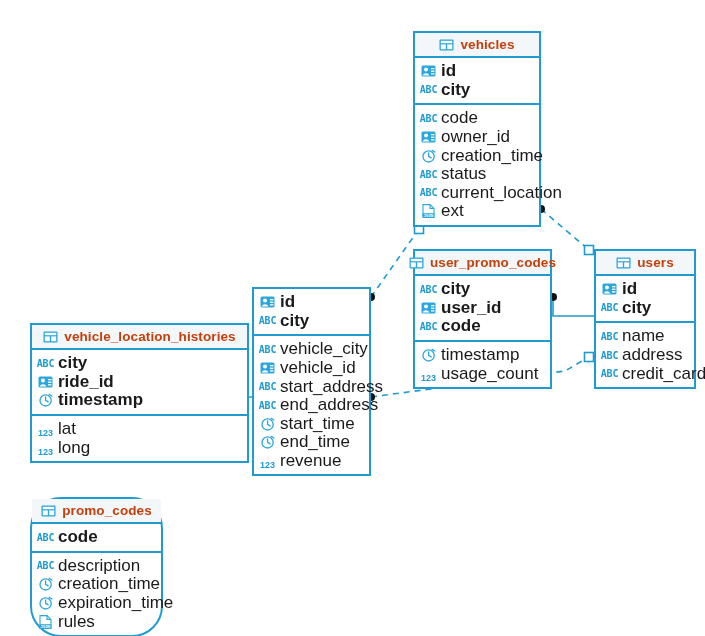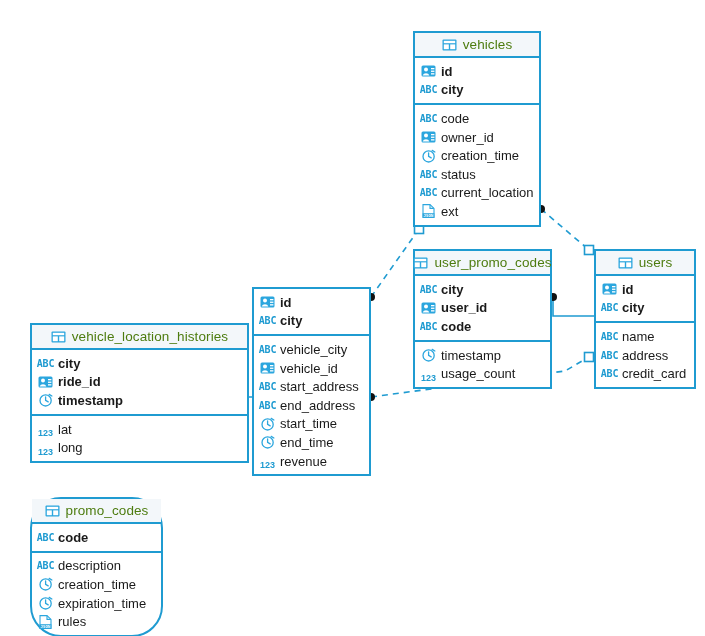--- a/index.html
+++ b/index.html
@@ -36,40 +36,41 @@
     background: #f3f7fa;
     border-bottom: 2px solid #1f9bd1;
     display: flex;
     align-items: center;
     justify-content: center;
     gap: 6px;
     padding: 0 6px;
   }
   .table-title {
     font-size: 13.5px;
-    color: #4d7c0f;
+    color: #c2410c;
     white-space: nowrap;
     letter-spacing: 0.1px;
+    font-weight: bold;
   }
   .col-group {
     padding: 4px 0 4px 0;
   }
   .col-group.keys {
     border-bottom: 2px solid #1f9bd1;
   }
   .col-row {
     display: flex;
     align-items: center;
     gap: 5px;
     height: 18.6px;
     padding: 0 6px;
     white-space: nowrap;
   }
   .col-name {
-    font-size: 13px;
+    font-size: 17px;
     color: #1a1a1a;
   }
   .col-row.key .col-name {
     font-weight: bold;
   }
   .type-icon {
     width: 15px;
     height: 15px;
     flex: 0 0 15px;
     display: flex;

